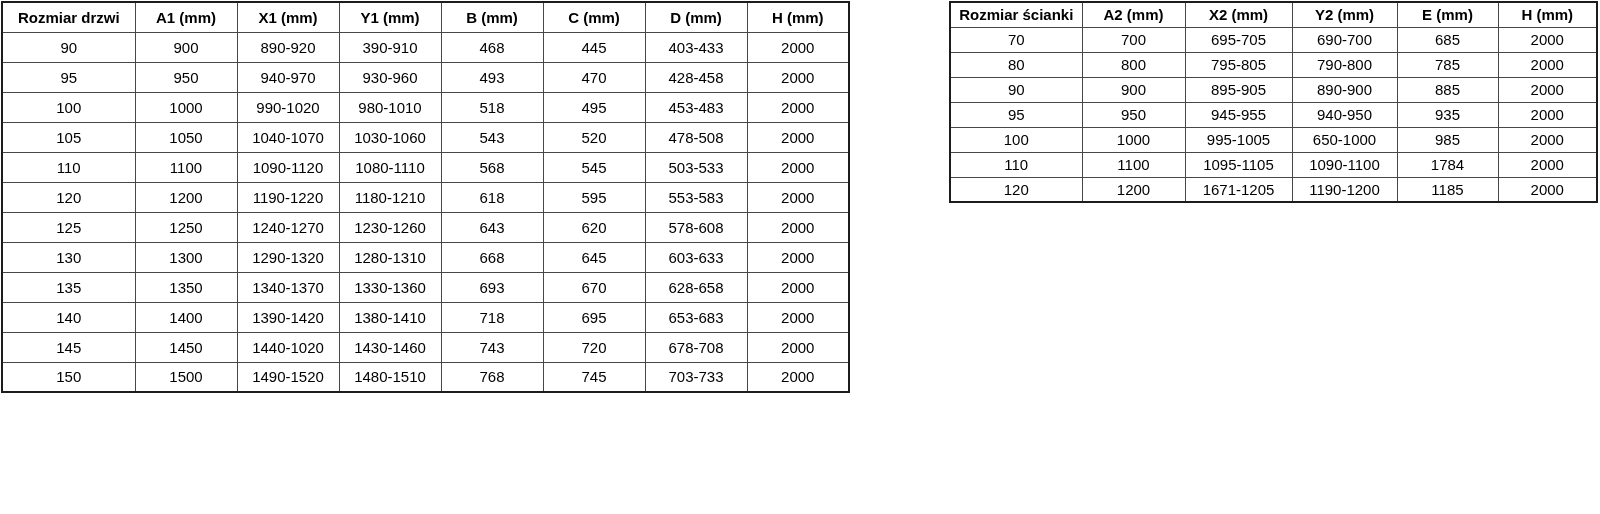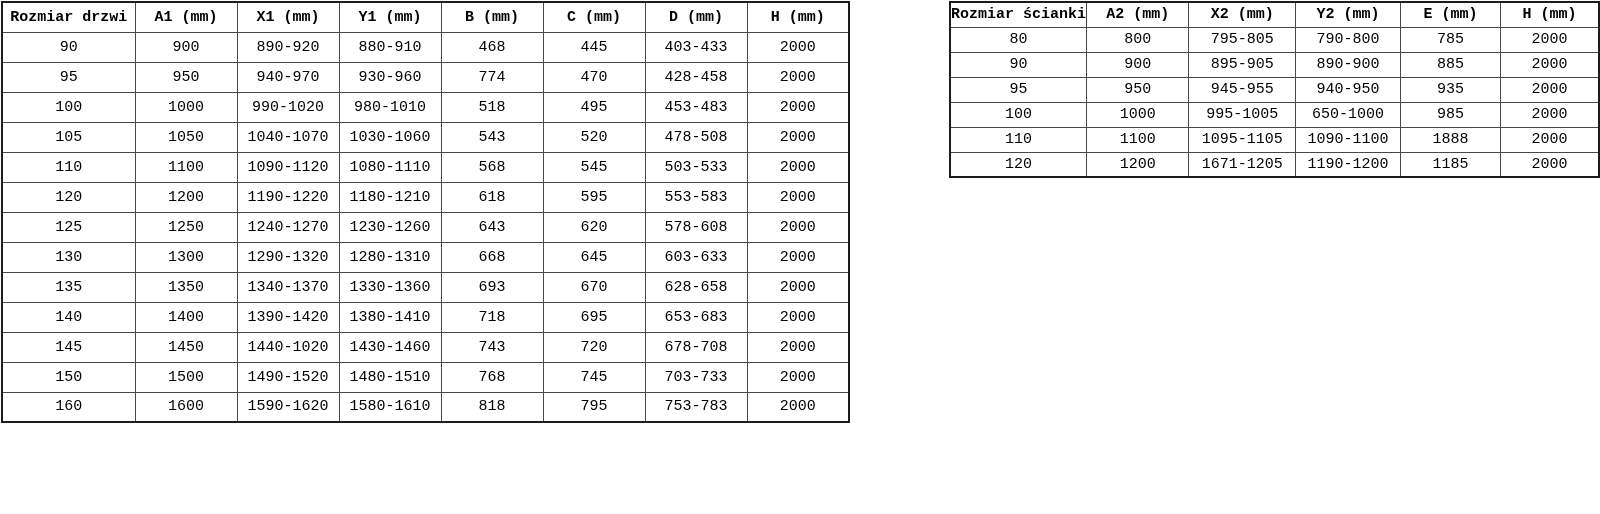--- a/index.html
+++ b/index.html
@@ -5,21 +5,21 @@
   html, body {
     margin: 0;
     padding: 0;
     background: #ffffff;
   }
   .canvas {
     position: relative;
     width: 1600px;
     height: 514px;
     background: #ffffff;
-    font-family: Liberation Mono, monospace;
+    font-family: Liberation Sans, sans-serif;
     color: #000000;
     overflow: hidden;
   }
   table.spec-table {
     position: absolute;
     top: 1px;
     border-collapse: collapse;
     table-layout: fixed;
     border: 2px solid #1c1c1c;
     background: #ffffff;
@@ -78,32 +78,32 @@
           <th>C (mm)</th>
           <th>D (mm)</th>
           <th>H (mm)</th>
         </tr>
       </thead>
       <tbody>
         <tr>
           <td>90</td>
           <td>900</td>
           <td>890-920</td>
-          <td>880-910</td>
+          <td>390-910</td>
           <td>468</td>
           <td>445</td>
           <td>403-433</td>
           <td>2000</td>
         </tr>
         <tr>
           <td>95</td>
           <td>950</td>
           <td>940-970</td>
           <td>930-960</td>
-          <td>774</td>
+          <td>493</td>
           <td>470</td>
           <td>428-458</td>
           <td>2000</td>
         </tr>
         <tr>
           <td>100</td>
           <td>1000</td>
           <td>990-1020</td>
           <td>980-1010</td>
           <td>518</td>
@@ -194,30 +194,20 @@
         <tr>
           <td>150</td>
           <td>1500</td>
           <td>1490-1520</td>
           <td>1480-1510</td>
           <td>768</td>
           <td>745</td>
           <td>703-733</td>
           <td>2000</td>
         </tr>
-        <tr>
-          <td>160</td>
-          <td>1600</td>
-          <td>1590-1620</td>
-          <td>1580-1610</td>
-          <td>818</td>
-          <td>795</td>
-          <td>753-783</td>
-          <td>2000</td>
-        </tr>
       </tbody>
     </table>
   <table id="wall-table" class="spec-table">
       <colgroup>
         <col>
         <col>
         <col>
         <col>
         <col>
         <col>
@@ -227,20 +217,28 @@
           <th>Rozmiar ścianki</th>
           <th>A2 (mm)</th>
           <th>X2 (mm)</th>
           <th>Y2 (mm)</th>
           <th>E (mm)</th>
           <th>H (mm)</th>
         </tr>
       </thead>
       <tbody>
         <tr>
+          <td>70</td>
+          <td>700</td>
+          <td>695-705</td>
+          <td>690-700</td>
+          <td>685</td>
+          <td>2000</td>
+        </tr>
+        <tr>
           <td>80</td>
           <td>800</td>
           <td>795-805</td>
           <td>790-800</td>
           <td>785</td>
           <td>2000</td>
         </tr>
         <tr>
           <td>90</td>
           <td>900</td>
@@ -263,21 +261,21 @@
           <td>995-1005</td>
           <td>650-1000</td>
           <td>985</td>
           <td>2000</td>
         </tr>
         <tr>
           <td>110</td>
           <td>1100</td>
           <td>1095-1105</td>
           <td>1090-1100</td>
-          <td>1888</td>
+          <td>1784</td>
           <td>2000</td>
         </tr>
         <tr>
           <td>120</td>
           <td>1200</td>
           <td>1671-1205</td>
           <td>1190-1200</td>
           <td>1185</td>
           <td>2000</td>
         </tr>

